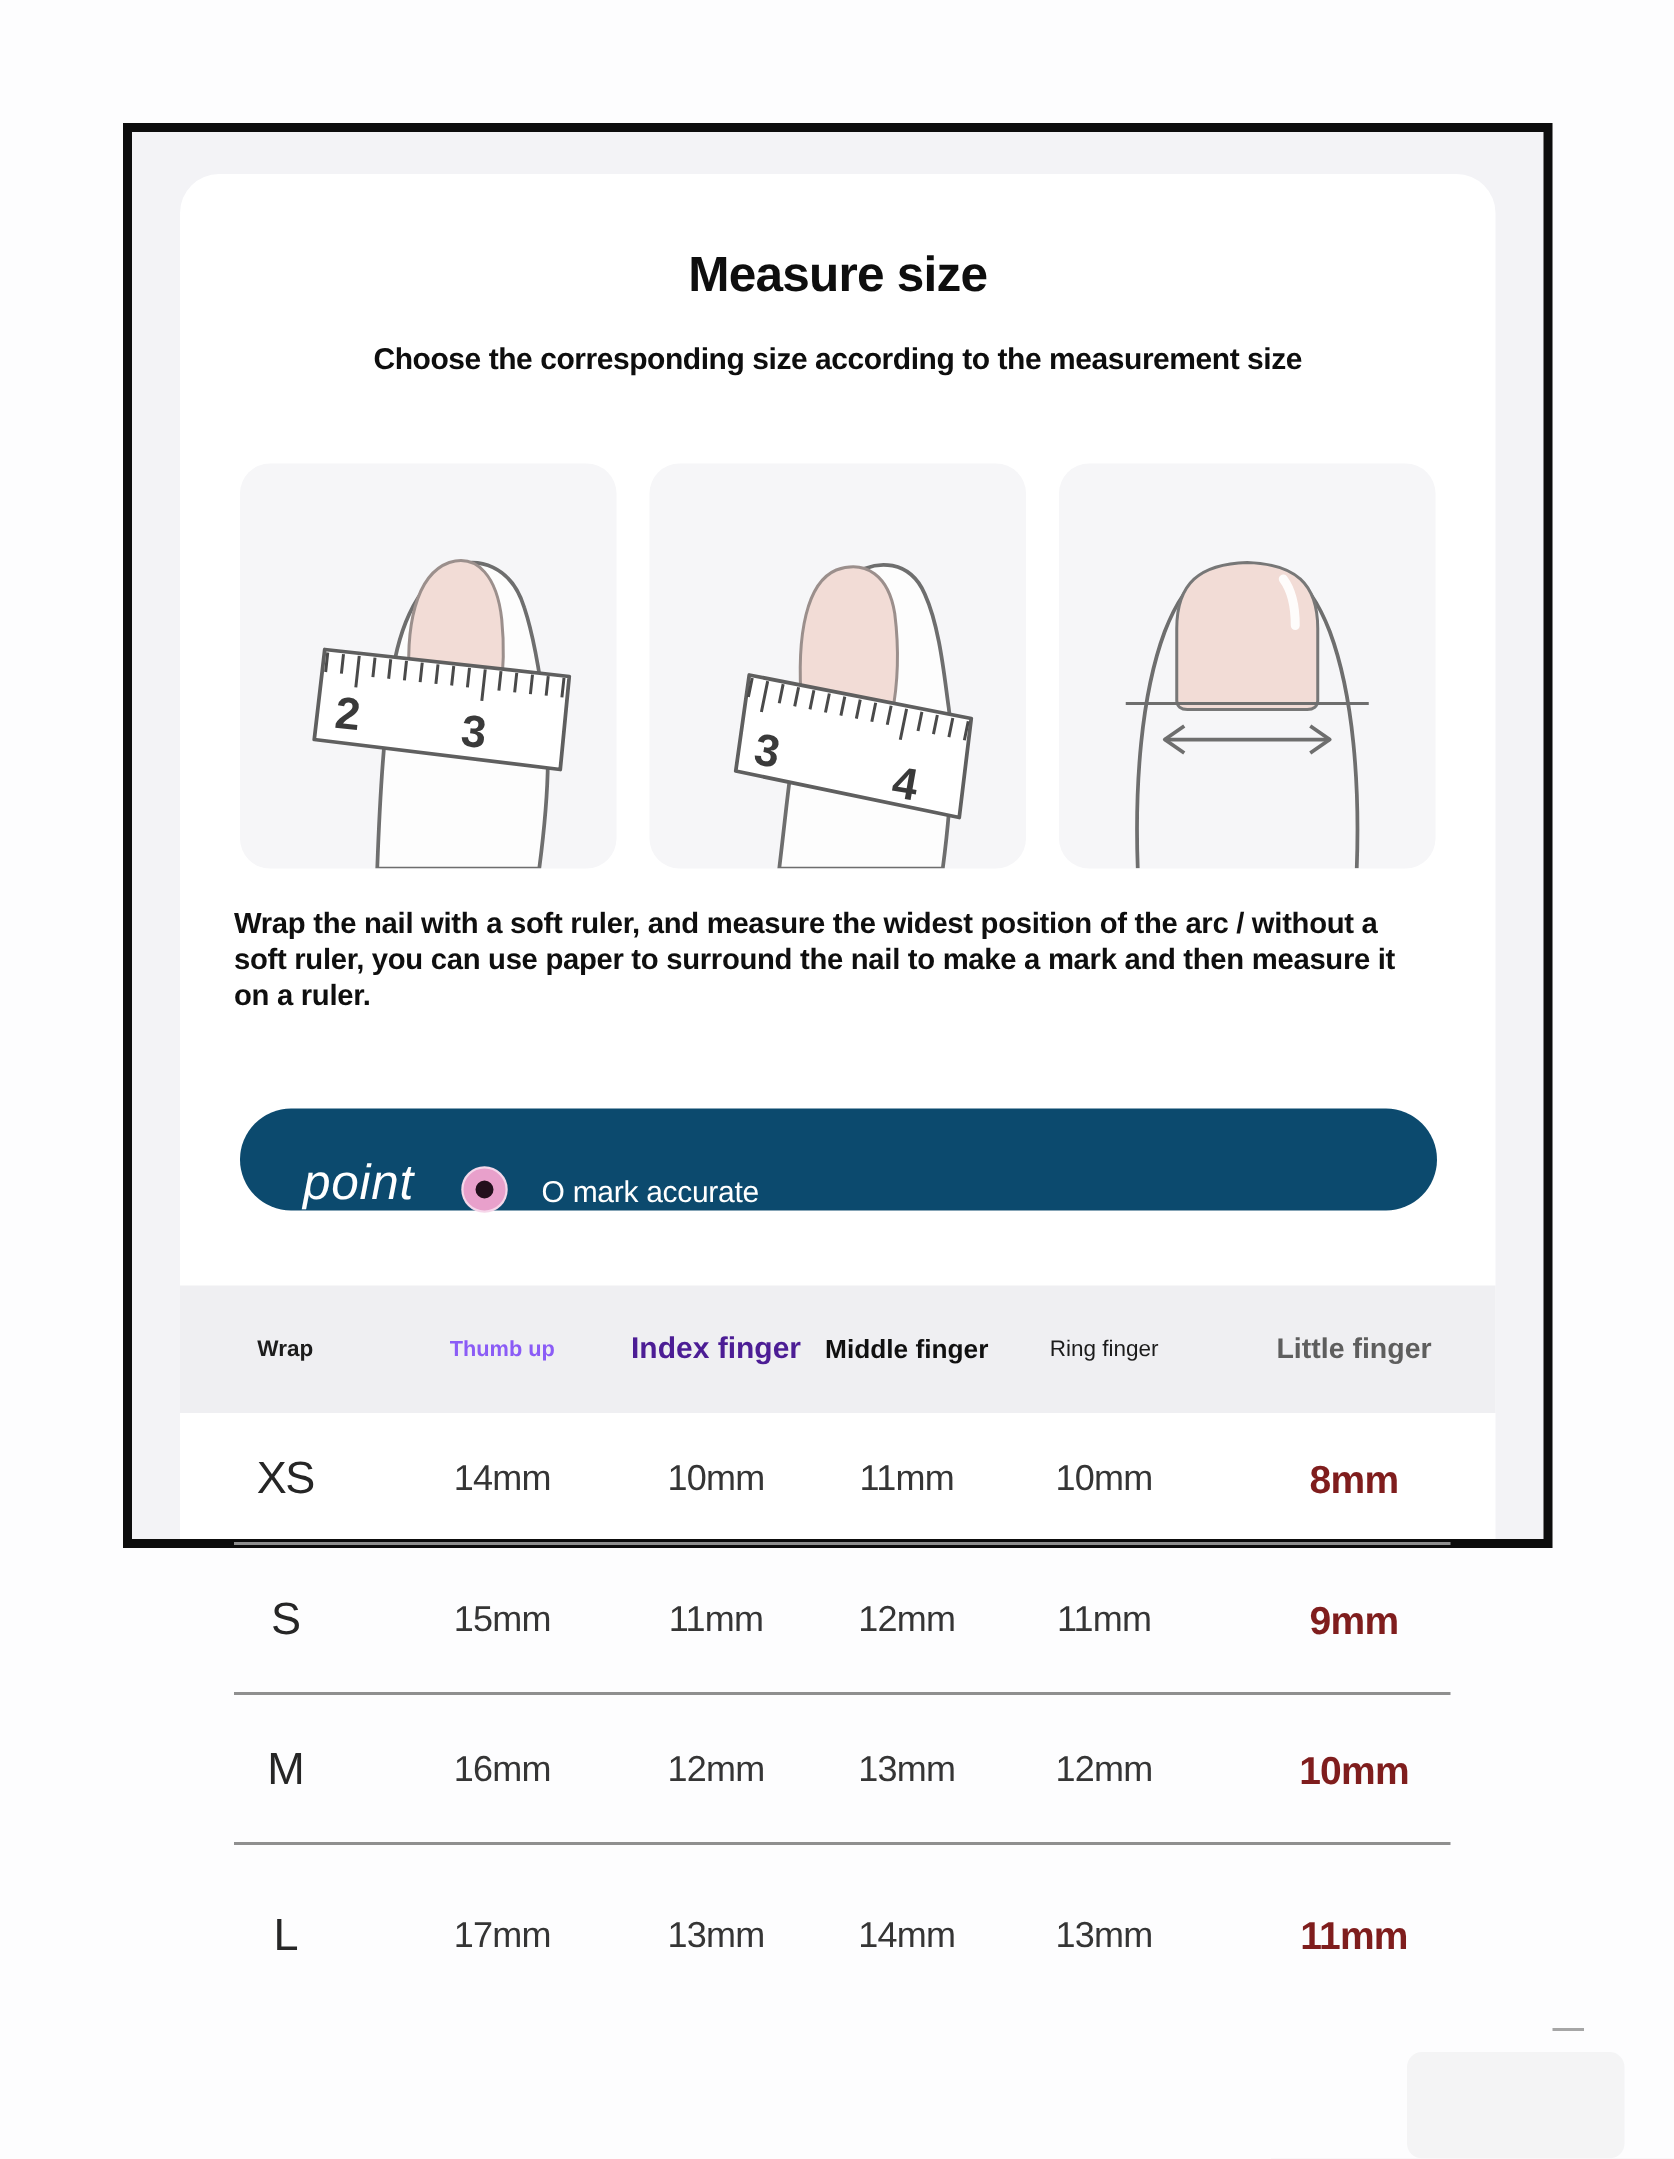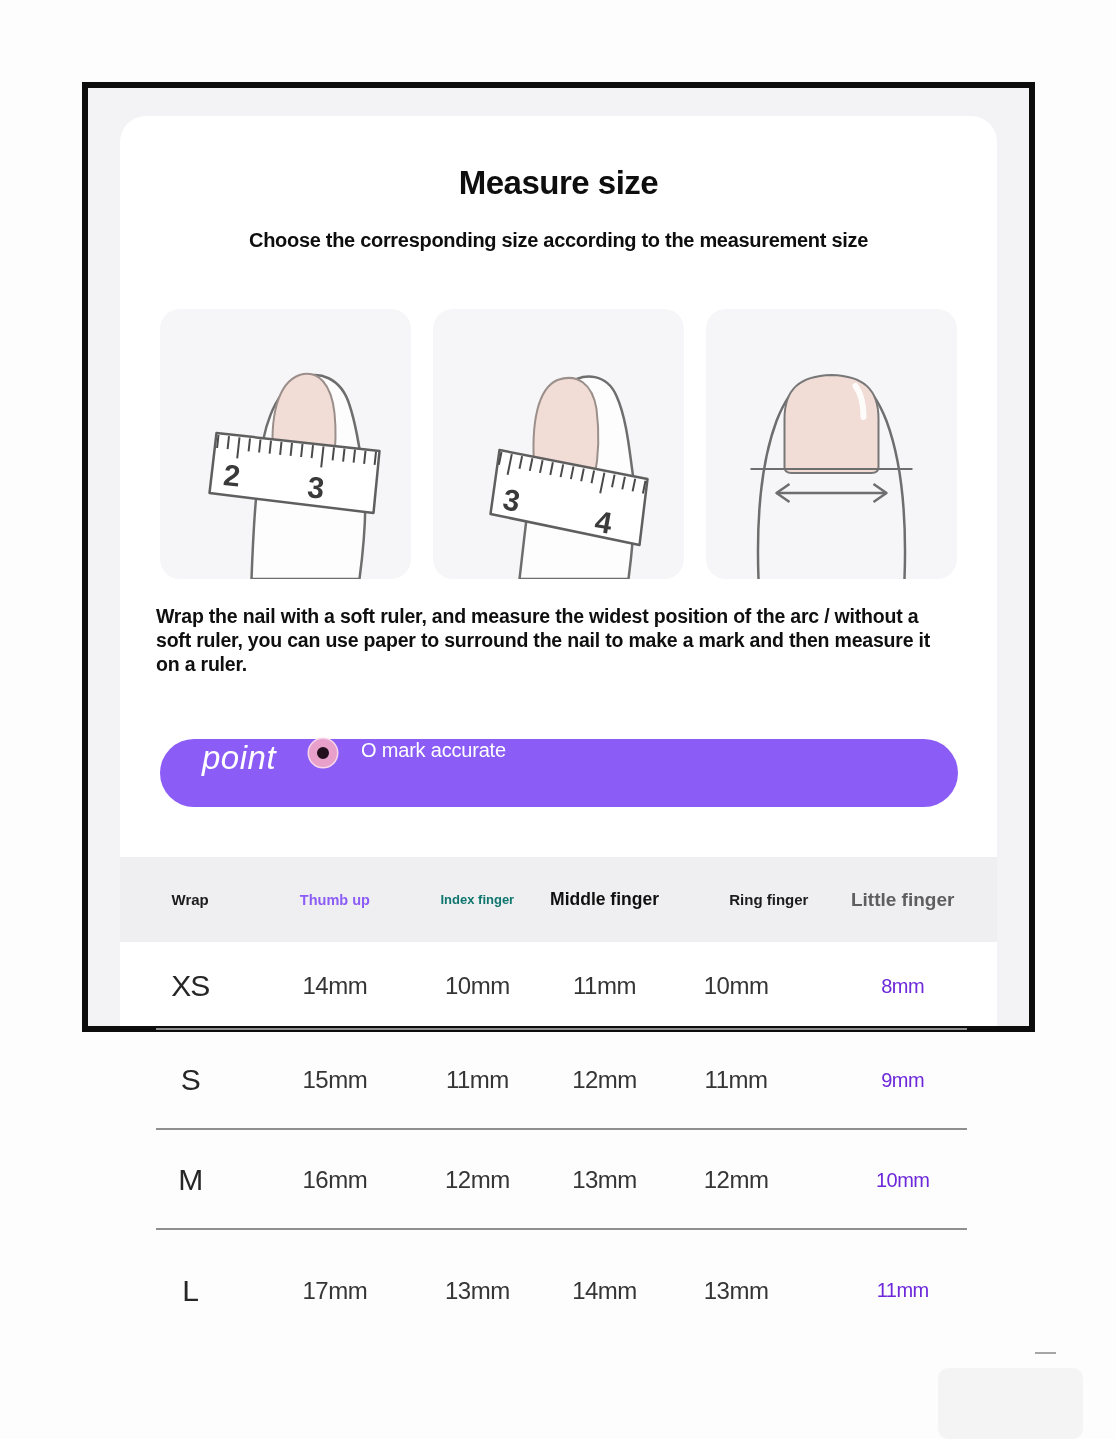--- a/index.html
+++ b/index.html
@@ -29,55 +29,55 @@
   .illo{
     flex:1;height:270px;background:#f6f6f8;border-radius:20px;overflow:hidden;
   }
   .illo svg{display:block;width:100%;height:100%;}
   .ruler-num{font-family:"Liberation Sans", sans-serif;font-size:30px;font-weight:bold;fill:#3a3a3a;}
   .instructions{
     margin:26px 42px 0 36px;
     font-size:19.5px;font-weight:bold;line-height:1.22;color:#0f0f0f;letter-spacing:-0.2px;
   }
   .pill{
-    margin:63px 39px 0 40px;height:68px;background:#8b5cf6;border-radius:34px;
-    display:flex;align-items:flex-start;color:#ffffff;
+    margin:63px 39px 0 40px;height:68px;background:#0c4a6e;border-radius:34px;
+    display:flex;align-items:flex-end;color:#ffffff;
   }
   .pill-label{
     font-style:italic;font-size:33px;font-weight:400;margin-left:42px;letter-spacing:0.5px;
   }
   .donut{
     width:28px;height:28px;box-sizing:border-box;border-radius:50%;
     background:#23101c;border:8px solid #e8a0cb;margin-left:33px;flex:0 0 auto;
     box-shadow:0 0 0 1.5px #f6d7ea;
   }
   .pill-tip1{
     font-size:17px;font-weight:bold;line-height:1.28;width:300px;margin-left:13px;letter-spacing:-0.2px;
   }
   .pill-tip2{font-size:20px;font-weight:normal;margin-left:24px;letter-spacing:-0.2px;}
   .grid6{display:grid;grid-template-columns:16% 17% 15.5% 13.5% 16.5% 21.5%;align-items:center;}
   .thead{
     margin-top:50px;height:85px;background:#efeff2;
   }
   .cell{text-align:center;}
   .h0{font-size:15px;font-weight:bold;color:#1c1c1c;}
   .h1{font-size:14.5px;font-weight:bold;color:#8b5cf6;}
-  .h2{font-size:13px;font-weight:bold;color:#0f766e;}
+  .h2{font-size:20px;font-weight:bold;color:#4c1d95;}
   .h3{font-size:17.5px;font-weight:bold;color:#101010;}
-  .h4{font-size:15px;font-weight:bold;color:#1c1c1c;text-align:right;}
+  .h4{font-size:15px;font-weight:normal;color:#1c1c1c;}
   .h5{font-size:19px;font-weight:bold;color:#5e5e5e;}
   .trow{height:100px;position:relative;}
   .trow:first-child{height:88px;}
   .trow:last-child{height:121px;}
   .trow:not(:last-child)::after{
     content:"";position:absolute;left:36px;right:30px;bottom:0;height:2px;background:#8f8f8f;
   }
   .c-model{font-size:30px;font-weight:400;color:#262626;letter-spacing:-1px;}
   .c-mm{font-size:24px;font-weight:400;color:#353535;letter-spacing:-0.5px;}
-  .c-little{font-size:20px;font-weight:400;color:#6d28d9;letter-spacing:-0.5px;}
+  .c-little{font-size:26px;font-weight:700;color:#7f1d1d;letter-spacing:-0.5px;}
   .corner-tick{position:absolute;left:1035px;top:1352px;width:21px;height:2px;background:#a6a6a6;}
   .bottom-blob{
     position:absolute;left:938px;top:1368px;width:145px;height:71px;
     background:#f4f4f5;border-radius:10px;
   }
 </style>
 </head>
 <body>
 
 <div class="frame">

